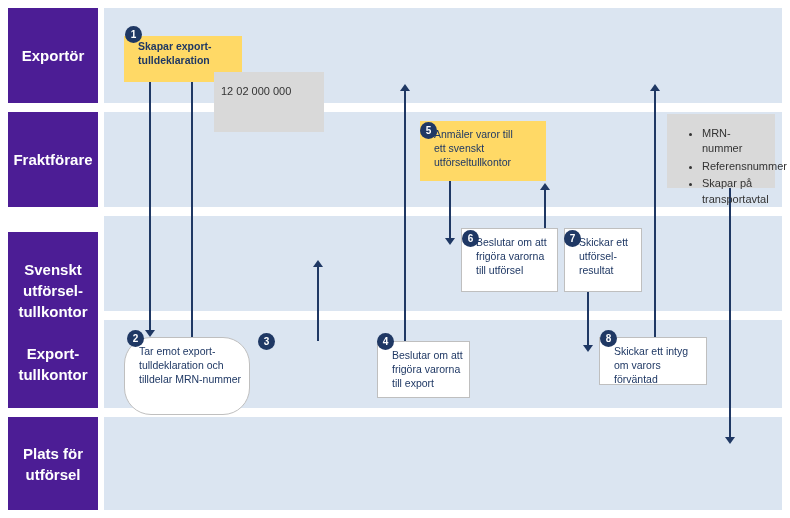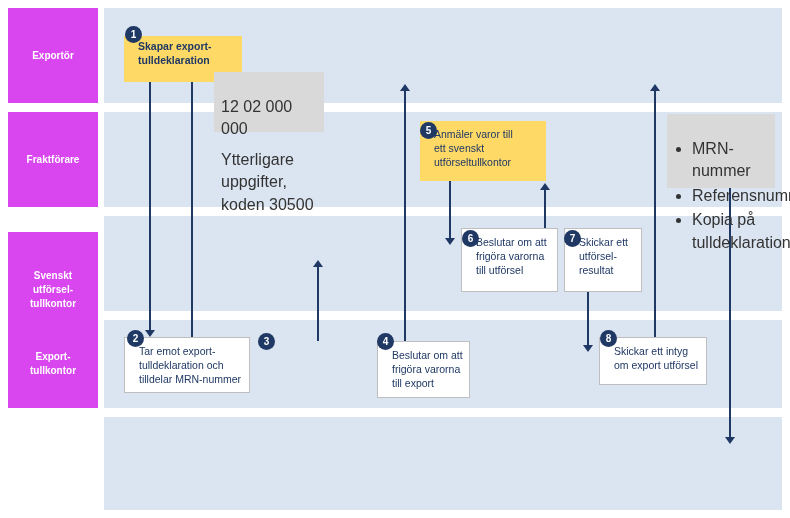--- a/index.html
+++ b/index.html
@@ -1,39 +1,39 @@
 <!DOCTYPE html>
 <html><head>
 <meta charset="utf-8">
 <style>
   * { margin:0; padding:0; box-sizing:border-box; }
   html,body { width:790px; height:518px; background:#ffffff; font-family:"Liberation Sans", sans-serif; }
   .canvas { position:relative; width:790px; height:518px; background:#ffffff; overflow:hidden; }
 
   .lane-band { position:absolute; left:104px; width:678px; background:#dbe5f1; }
   .lane-label {
-    position:absolute; left:8px; width:90px; background:#d946ef; color:#ffffff;
+    position:absolute; left:8px; width:90px; background:#4c1d95; color:#ffffff;
     display:flex; align-items:center; justify-content:center; text-align:center;
-    font-weight:bold; font-size:10px; line-height:1.4; white-space:pre-line; z-index:1;
+    font-weight:bold; font-size:15px; line-height:1.4; white-space:pre-line; z-index:1;
   }
 
   .box {
     position:absolute; font-size:10.5px; line-height:1.32; color:#1f3864;
     padding:7px 5px 5px 14px; white-space:pre-line; z-index:2;
   }
   .box.white { background:#ffffff; border:1px solid #bfbfbf; }
   .box.yellow { background:#ffd966; }
 
   .note {
-    position:absolute; background:#d9d9d9; color:#333333; font-size:16px;
-    line-height:1.4; padding:24px 7px; z-index:2;
+    position:absolute; background:#d9d9d9; color:#333333; font-size:11px;
+    line-height:1.4; padding:12px 7px; z-index:2;
   }
   .note .code { display:block; margin-bottom:8px; white-space:pre-line; }
   .note .txt { display:block; white-space:pre-line; }
-  .note ul { list-style:disc; margin-left:18px; }
+  .note ul { list-style:disc; margin-left:28px; }
   .note li { margin-bottom:2px; }
 
   .circle {
     position:absolute; width:17px; height:17px; border-radius:50%;
     background:#1f3864; color:#ffffff; font-size:10px; font-weight:bold;
     display:flex; align-items:center; justify-content:center; z-index:4;
   }
 
   .aline { position:absolute; width:2px; background:#1f3864; z-index:1; }
   .ahead-down {
@@ -58,20 +58,22 @@
   <div class="lane-band" style="top:320px;height:88px;"></div>
   <div class="lane-band" style="top:417px;height:93px;"></div>
 
   <div class="lane-label" style="top:8px;height:95px;">Exportör</div>
   <div class="lane-label" style="top:112px;height:95px;">Fraktförare</div>
   <div class="lane-label" style="top:232px;height:116px;">Svenskt
 utförsel-
 tullkontor</div>
   <div class="lane-label" style="top:320px;height:88px;">Export-
 tullkontor</div>
+  <div class="lane-label" style="top:417px;height:93px;">Plats för
+utförsel</div>
 
   <div>
     <div class="aline" style="left:149px;top:70px;height:260px;"></div>
     <div class="ahead-down" style="left:145px;top:330px;"></div>
   </div>
   <div>
     <div class="ahead-up" style="left:187px;top:70px;"></div>
     <div class="aline" style="left:191px;top:77px;height:260px;"></div>
   </div>
   <div>
@@ -111,43 +113,41 @@
 utförseltullkontor</div>
 
   <div class="box white" style="left:461px;top:228px;width:97px;height:64px;">Beslutar om att
 frigöra varorna
 till utförsel</div>
 
   <div class="box white" style="left:564px;top:228px;width:78px;height:64px;">Skickar ett
 utförsel-
 resultat</div>
 
-  <div class="box white" style="left:124px;top:337px;width:126px;height:56px;">Tar emot export-
+  <div class="box white" style="left:124px;top:337px;width:126px;height:78px;border-radius:27px;">Tar emot export-
 tulldeklaration och
 tilldelar MRN-nummer</div>
 
 
   <div class="box white" style="left:377px;top:341px;width:93px;height:57px;">Beslutar om att
 frigöra varorna
 till export</div>
 
   <div class="box white" style="left:599px;top:337px;width:108px;height:48px;">Skickar ett intyg
-om export utförsel</div>
+om varors förväntad</div>
 
   <div class="note" style="left:214px;top:72px;width:110px;height:60px;">
     <span class="code">12 02 000 000</span>
-    <span class="txt">Ytterligare uppgifter,
-koden 30500</span>
   </div>
 
   <div class="note" style="left:667px;top:114px;width:108px;height:74px;">
     <ul>
       <li>MRN-nummer</li>
       <li>Referensnummer</li>
-      <li>Kopia på tulldeklaration</li>
+      <li>Skapar på transportavtal</li>
     </ul>
   </div>
 
   <div class="circle" style="left:125px;top:26px;">1</div>
   <div class="circle" style="left:127px;top:330px;">2</div>
   <div class="circle" style="left:258px;top:333px;">3</div>
   <div class="circle" style="left:377px;top:333px;">4</div>
   <div class="circle" style="left:420px;top:122px;">5</div>
   <div class="circle" style="left:462px;top:230px;">6</div>
   <div class="circle" style="left:564px;top:230px;">7</div>

